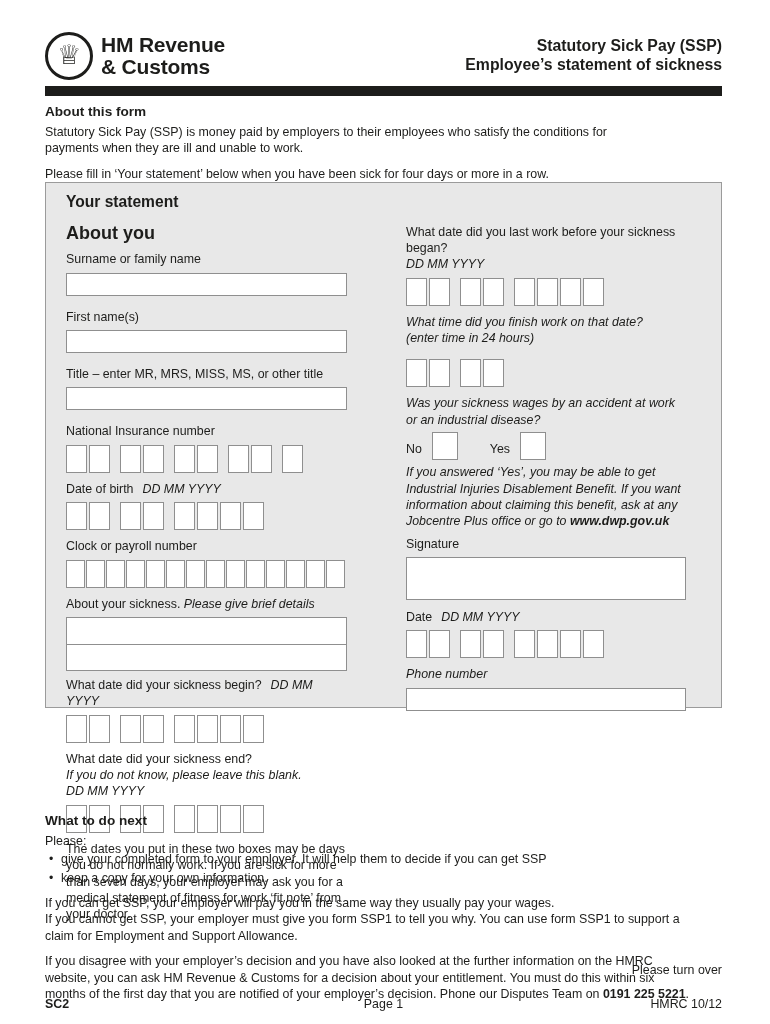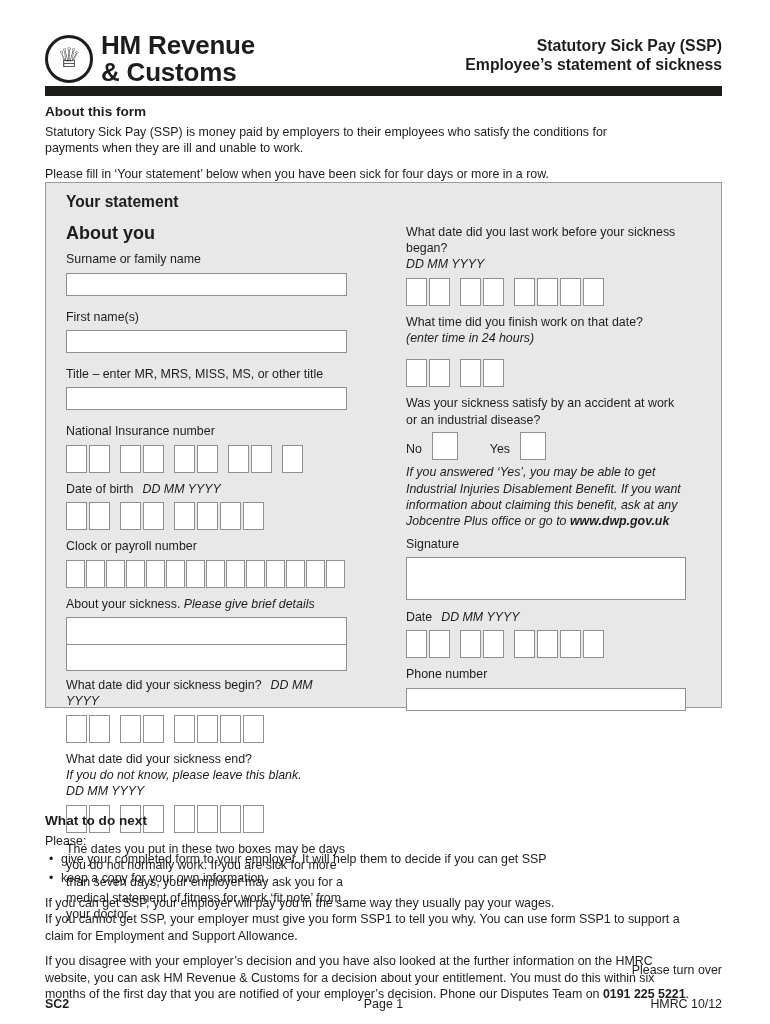--- a/index.html
+++ b/index.html
@@ -18,21 +18,21 @@
   .hdr {
     position:absolute; top:32px; left:45px; right:48px;
     display:flex; justify-content:space-between; align-items:flex-start;
   }
   .logo { display:flex; align-items:center; gap:8px; }
   .crown-ring {
     width:48px; height:48px; border:3px solid #1d1d1b; border-radius:50%;
     display:flex; align-items:center; justify-content:center;
   }
   .crown-glyph { font-family:"DejaVu Sans",sans-serif; font-size:27px; line-height:1; margin-top:-3px; }
-  .org { font-weight:bold; font-size:26px; line-height:1.05; letter-spacing:-0.2px; }
+  .org { font-weight:bold; font-size:21px; line-height:1.05; letter-spacing:-0.2px; }
   .titles { text-align:right; font-weight:bold; font-size:15.8px; line-height:1.22; margin-top:4px; }
   .bar { position:absolute; top:86px; left:45px; right:48px; height:10px; background:#1d1d1b; }
   
   .about { position:absolute; top:103px; left:45px; right:48px; }
   .h-section { font-weight:bold; font-size:13.6px; margin-bottom:3px; }
   .about p { max-width:565px; margin-bottom:9px; }
   
   .statement-box {
     position:absolute; top:182px; left:45px; width:677px; height:526px;
     background:#e8e8e8; border:1px solid #9b9b9b;
@@ -60,21 +60,21 @@
   .compact .box-group { gap:1px; }
   .compact .cell { width:19px; }
   .lined-box { width:100%; height:54px; background:#fff; border:1px solid #8f8f8f; margin-bottom:4px; }
   .lined-box .row1 { height:27px; border-bottom:1px solid #8f8f8f; }
   .note { margin-top:4px; }
   .yn-row { display:flex; align-items:center; gap:10px; margin:10px 0 4px 0; }
   .yn-row .yes-lbl { margin-left:22px; }
   .checkbox { width:26px; height:28px; background:#fff; border:1px solid #8f8f8f; flex:none; margin-top:-6px; }
   .url { font-weight:bold; font-style:italic; }
   .sig-box { width:100%; height:43px; background:#fff; border:1px solid #8f8f8f; margin-bottom:9px; }
-  .mt6 { margin-top:6px; } .mt2 { margin-top:2px; }
+  .mt6 { margin-top:6px; } .mt2 { margin-top:2px;font-style:italic; }
   
   .next { position:absolute; top:812px; left:45px; right:48px; }
   .next .intro { margin-bottom:2px; }
   .bullet-row { display:flex; margin-bottom:2px; }
   .bullet-glyph { width:16px; flex:none; text-align:left; padding-left:4px; }
   .next .para { max-width:648px; margin-top:9px; }
   .disputes { max-width:620px; }
   .turn-over { position:absolute; top:962px; right:48px; }
   
   .footer { position:absolute; top:996px; left:45px; right:48px; display:flex; }
@@ -266,21 +266,21 @@
             <span class="box-group">
               <span class="cell"></span>
               <span class="cell"></span>
             </span>
             <span class="box-group">
               <span class="cell"></span>
               <span class="cell"></span>
             </span>
           </div>
 
-        <div class="mt2">Was your sickness satisfy by an accident at work or an industrial disease?</div>
+        <div class="mt2">Was your sickness wages by an accident at work or an industrial disease?</div>
         <div class="yn-row">
           <span>No</span>
           <span class="checkbox"></span>
           <span class="yes-lbl">Yes</span>
           <span class="checkbox"></span>
         </div>
         <div class="it">
           <span>If you answered ‘Yes’, you may be able to get Industrial Injuries Disablement Benefit. If you want information about claiming this benefit, ask at any Jobcentre Plus office or go to </span><span class="url">www.dwp.gov.uk</span>
         </div>
 

